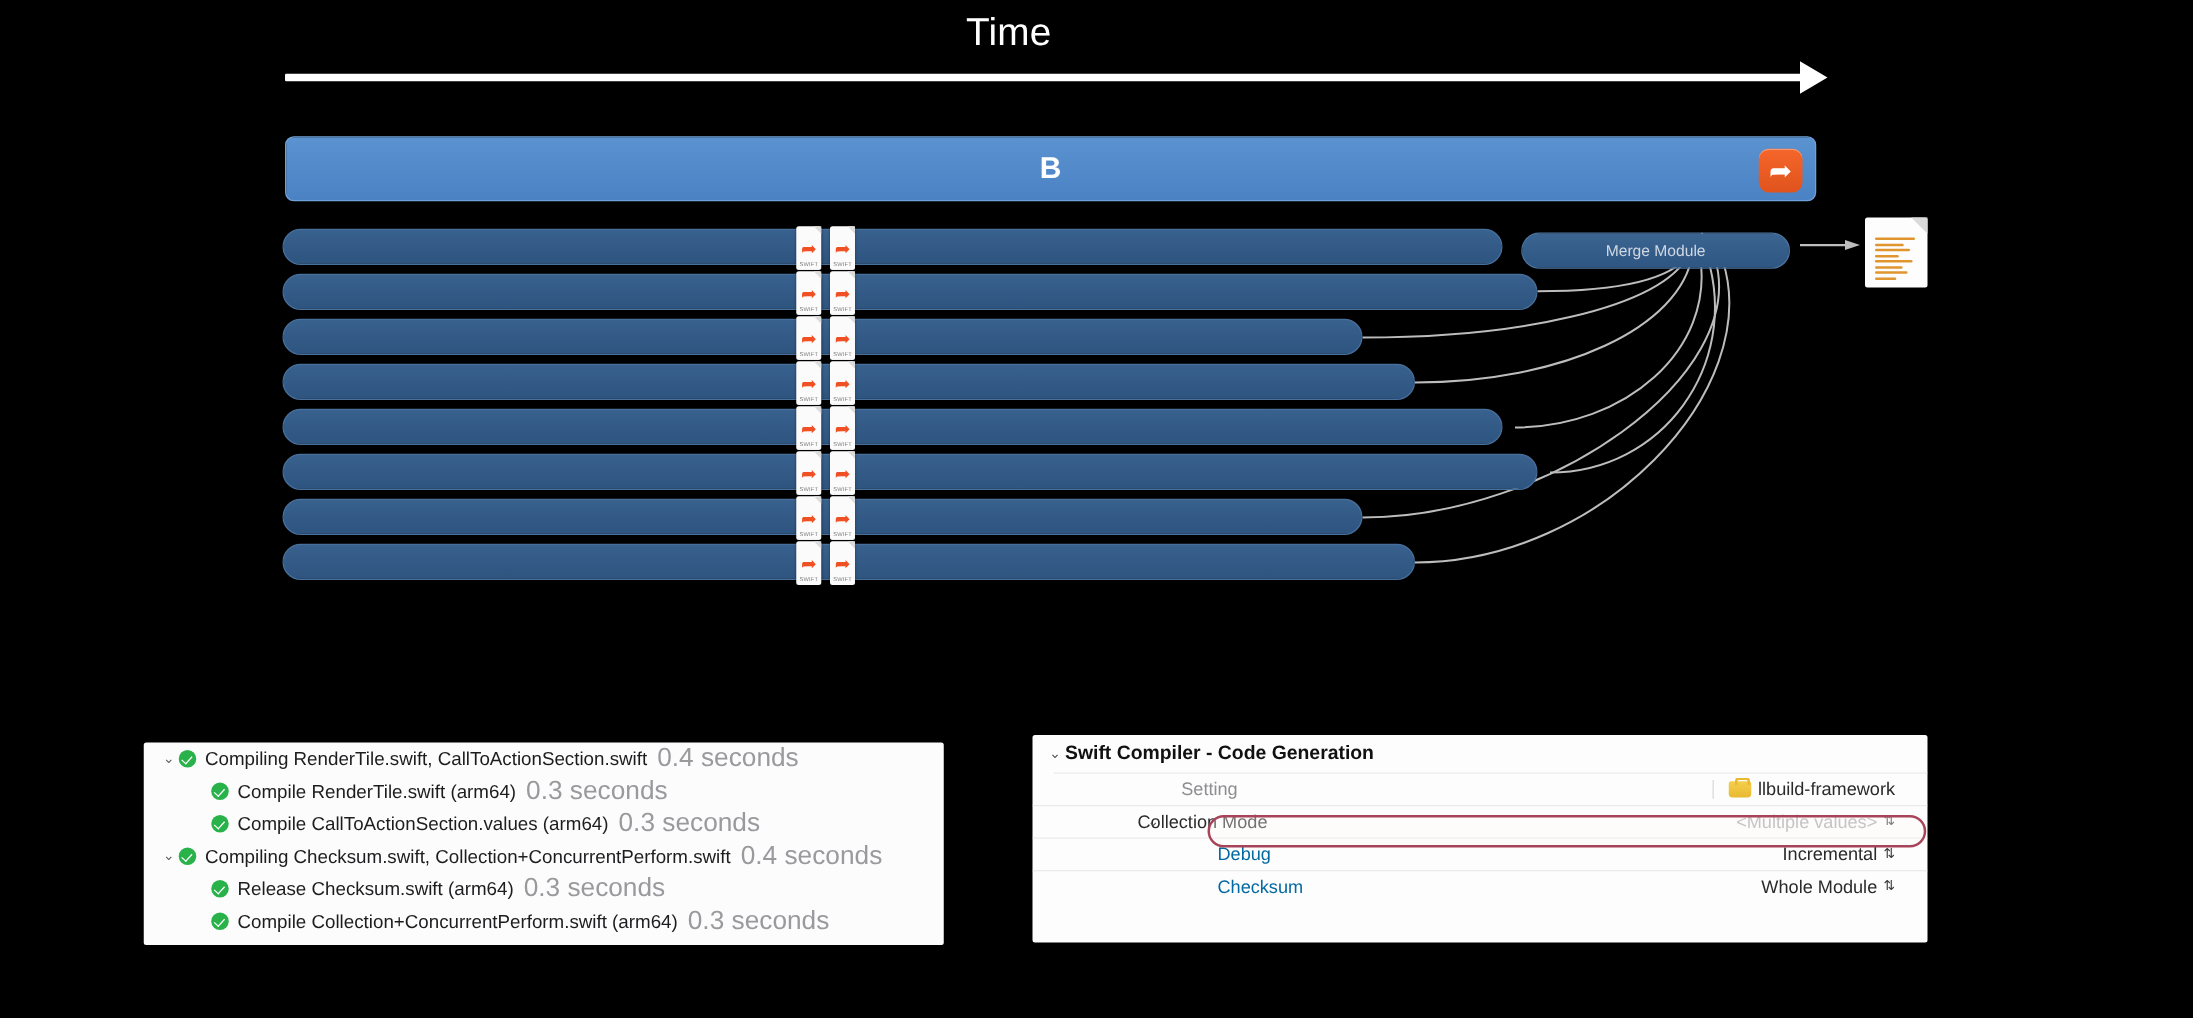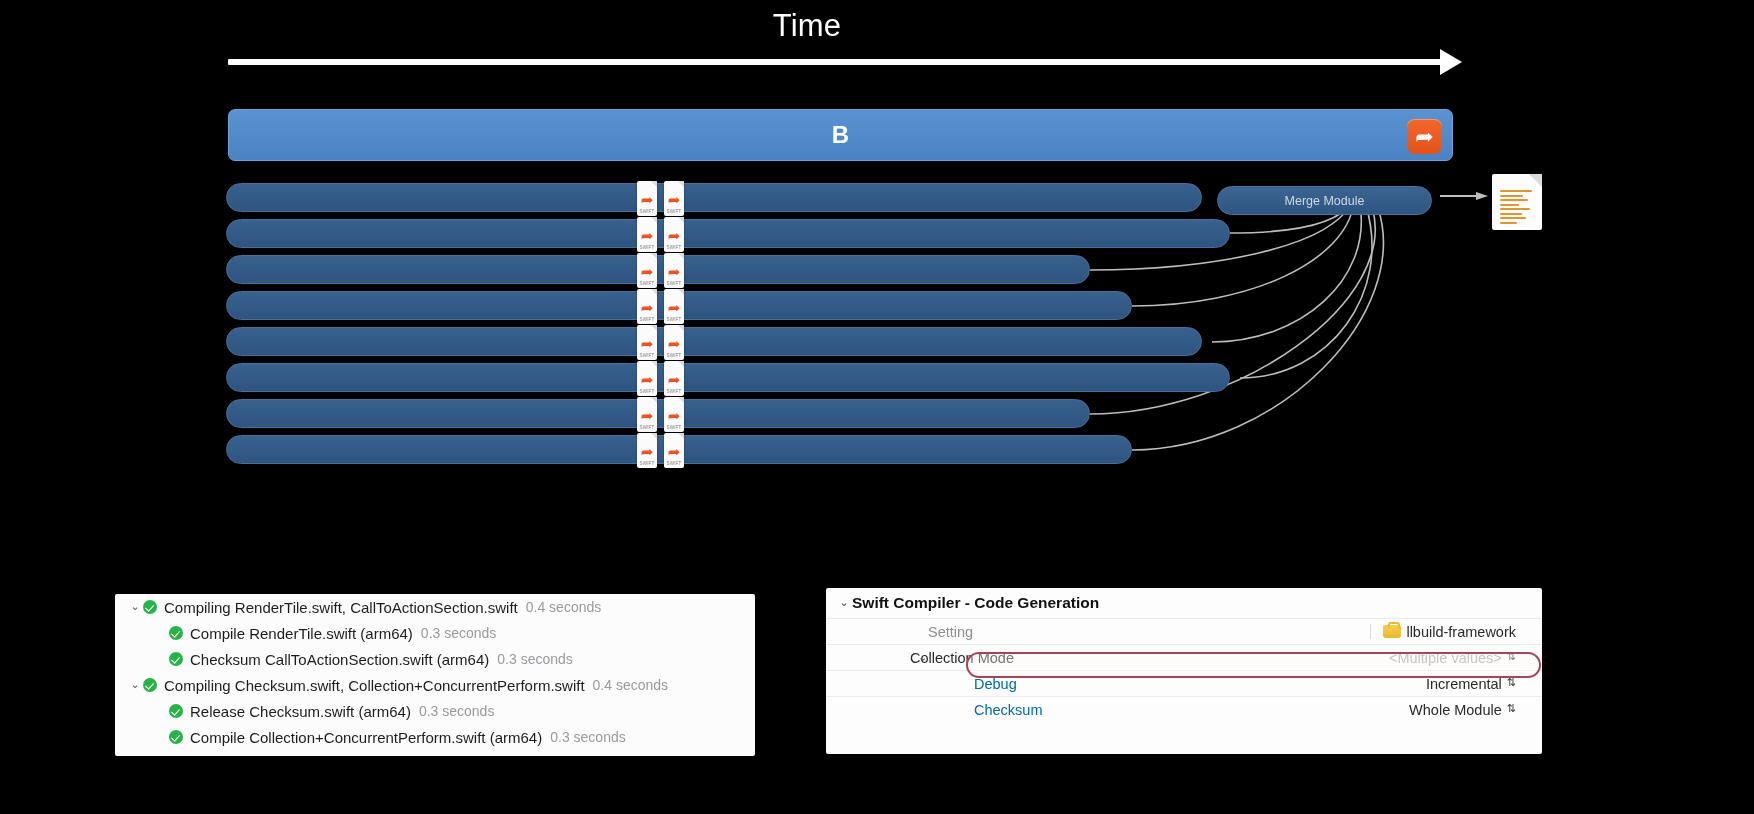--- a/index.html
+++ b/index.html
@@ -113,40 +113,40 @@
   .check {
     width:14px; height:14px; border-radius:50%;
     background:#29b24a; flex:0 0 14px; margin-right:7px; position:relative;
   }
   .check::after{
     content:""; position:absolute; left:4px; top:2.5px;
     width:4px; height:7px; border:solid #fff; border-width:0 1.8px 1.8px 0;
     transform:rotate(42deg);
   }
   .log-text { color:#1d1d1f; font-size:15px; white-space:nowrap; }
-  .log-time { color:#9a9a9e; font-size:14px; margin-left:8px; white-space:nowrap; }
+  .log-time { color:#9a9a9e; font-size:21px; margin-left:8px; white-space:nowrap; }
 
   
   .settings-panel {
     position:absolute; left:826px; top:588px; width:716px; height:166px;
     background:#fdfdfd; border-radius:2px; overflow:hidden;
   }
   .set-header { height:30px; display:flex; align-items:center; padding-left:10px; }
   .set-header .chev { color:#4a4a4a; }
   .set-title { font-size:15.5px; font-weight:bold; color:#111; }
 
   .set-row { position:relative; height:26px; display:flex; align-items:center;
              border-top:1px solid #ebebeb; }
   .set-row .name { font-size:14.5px; color:#0369a1; white-space:nowrap; }
   .set-row .value { position:absolute; right:26px; font-size:14.5px; color:#2a2a2a;
                     display:flex; align-items:center; gap:5px; white-space:nowrap; }
   .set-row.head .name { color:#8d8d92; }
   .set-row.head .value { color:#2a2a2a; }
   .set-row.muted .name, .set-row.muted .value { color:#a9a9ad; }
-  .indent-0 { padding-left:102px; }
+  .indent-0 { padding-left:102px;margin-left:17px; }
   .indent-1 { padding-left:84px; }
   .indent-2 { padding-left:148px; }
   .row-chev { position:absolute; left:92px; color:#4a4a4a; font-size:11px; }
   .stepper { font-size:11px; color:#3a3a3a; transform:translateY(-1px); }
   .toolbox {
     width:18px; height:13px; border-radius:2px 2px 3px 3px; position:relative;
     background:linear-gradient(#f6cf4e,#e8b931); display:inline-block;
   }
   .toolbox::before{
     content:""; position:absolute; left:5px; top:-3px; width:8px; height:4px;
@@ -308,21 +308,21 @@
     </div>
 
     <div class="log-row child">
       <span class="check"></span>
       <span class="log-text">Compile RenderTile.swift (arm64)</span>
       <span class="log-time">0.3 seconds</span>
     </div>
 
     <div class="log-row child">
       <span class="check"></span>
-      <span class="log-text">Checksum CallToActionSection.swift (arm64)</span>
+      <span class="log-text">Compile CallToActionSection.values (arm64)</span>
       <span class="log-time">0.3 seconds</span>
     </div>
 
     <div class="log-row group">
       <span class="chev">⌄</span>
       <span class="check"></span>
       <span class="log-text">Compiling Checksum.swift, Collection+ConcurrentPerform.swift</span>
       <span class="log-time">0.4 seconds</span>
     </div>
 

